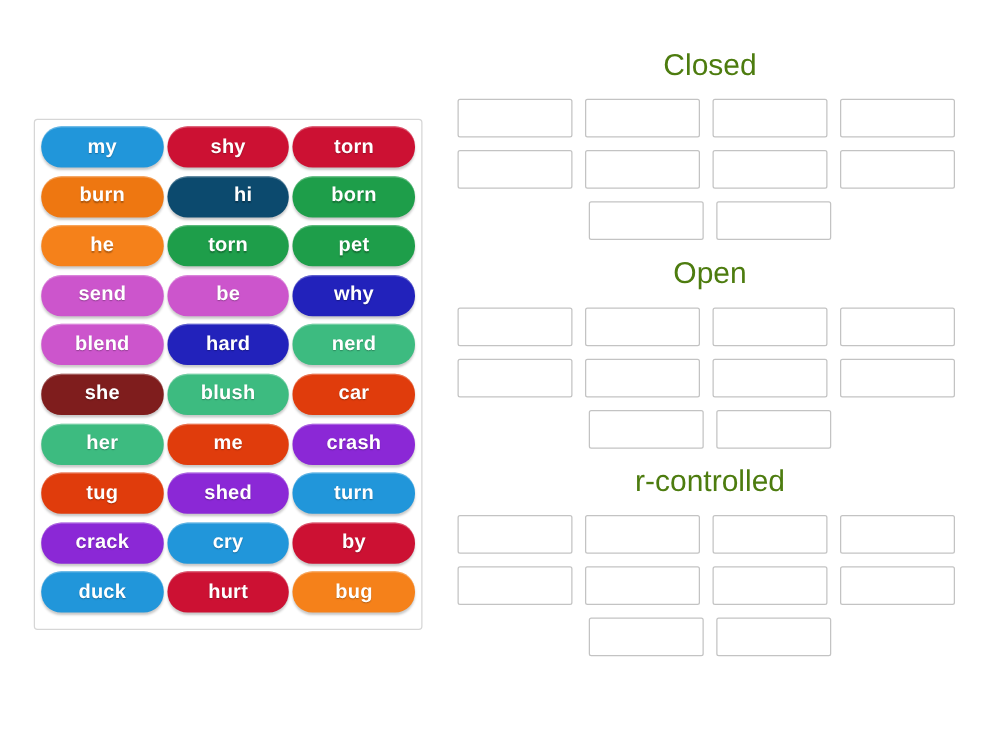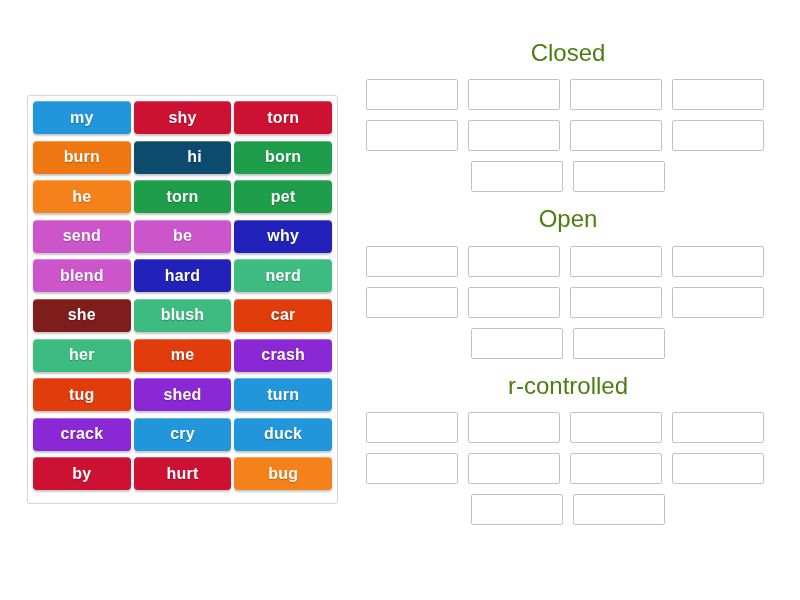--- a/index.html
+++ b/index.html
@@ -29,21 +29,21 @@
     padding: 5px 5px;
   }
   .tile-grid {
     display: grid;
     grid-template-columns: repeat(3, 1fr);
     grid-auto-rows: 33px;
     column-gap: 3px;
     row-gap: 6.6px;
   }
   .tile {
-    border-radius: 4px;
+    border-radius: 16px;
     display: flex;
     align-items: center;
     justify-content: center;
     color: #ffffff;
     font-weight: bold;
     font-size: 16px;
     letter-spacing: 0.2px;
     text-shadow: 0 1px 1px rgba(0,0,0,0.28);
     box-shadow: 0 2px 2px rgba(0,0,0,0.22), inset 0 1px 0 rgba(255,255,255,0.28);
     user-select: none;
@@ -112,22 +112,22 @@
       <div class="tile" style="background: rgb(61, 187, 128);">blush</div>
       <div class="tile" style="background: rgb(224, 60, 12);">car</div>
       <div class="tile" style="background: rgb(61, 187, 128);">her</div>
       <div class="tile" style="background: rgb(224, 60, 12); text-align: center;">me</div>
       <div class="tile" style="background: rgb(139, 40, 214);">crash</div>
       <div class="tile" style="background: rgb(224, 60, 12);">tug</div>
       <div class="tile" style="background: rgb(139, 40, 214);">shed</div>
       <div class="tile" style="background: rgb(33, 150, 218);">turn</div>
       <div class="tile" style="background: rgb(139, 40, 214);">crack</div>
       <div class="tile" style="background: rgb(33, 150, 218);">cry</div>
+      <div class="tile" style="background: rgb(204, 17, 51);">by</div>
       <div class="tile" style="background: rgb(33, 150, 218);">duck</div>
-      <div class="tile" style="background: rgb(204, 17, 51);">by</div>
       <div class="tile" style="background: rgb(204, 17, 51);">hurt</div>
       <div class="tile" style="background: rgb(245, 129, 26);">bug</div>
     </div>
 </div>
 
 <div id="categories">
     <div class="category">
       <div class="category-title">Closed</div>
       <div class="slot-row">
         <div class="slot"></div>

